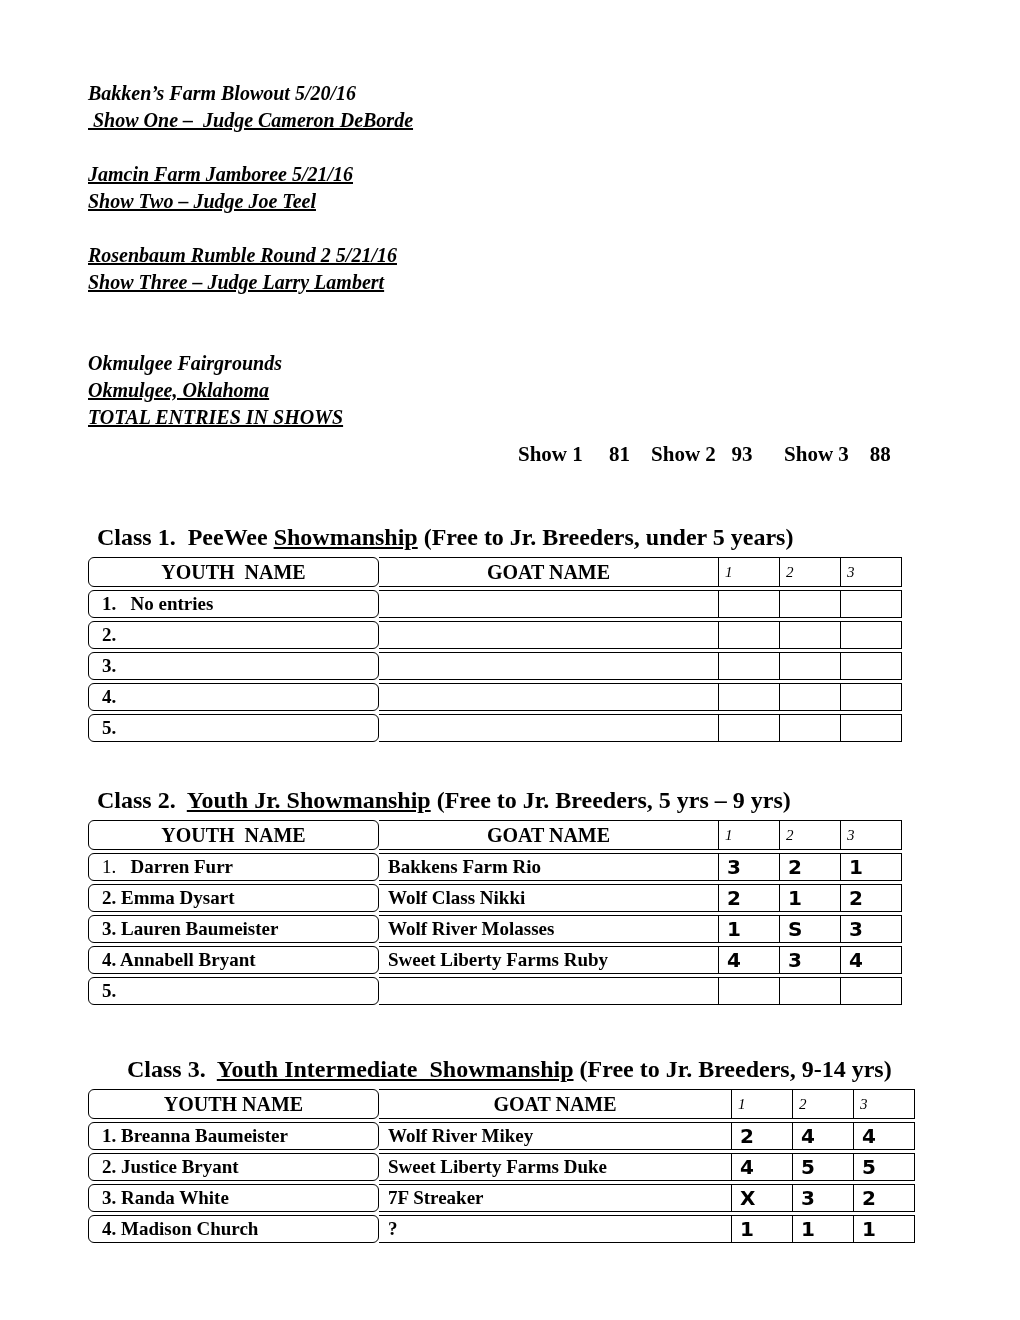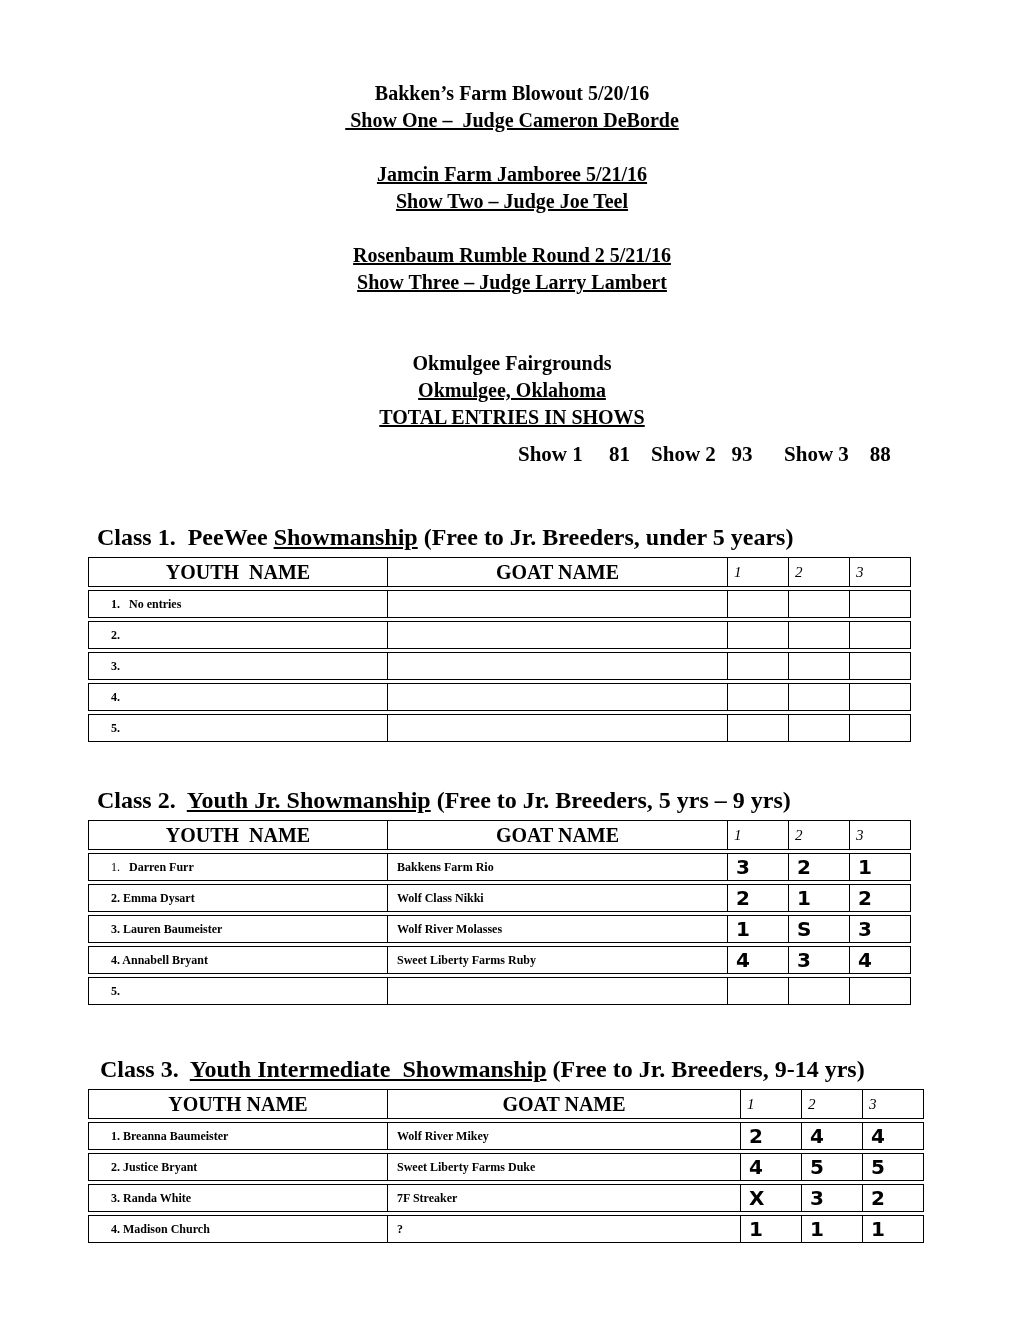--- a/index.html
+++ b/index.html
@@ -1,50 +1,50 @@
 <!DOCTYPE html>
 <html><head>
 <meta charset="utf-8">
 <style>
   html,body{margin:0;padding:0;}
   body{
     width:1020px;height:1320px;background:#ffffff;color:#000000;
     font-family:"Liberation Serif","DejaVu Serif",serif;
   }
   .page{padding:80px 84px 0 88px;}
-  .title-block{text-align:center;}
+  .title-block{font-style:italic;}
   .tline{font-weight:700;font-size:20px;line-height:27px;white-space:pre;}
   .u{text-decoration:underline;}
   .blank{height:27px;}
   .totals-line{
     font-weight:700;font-size:21px;line-height:23px;margin-top:12px;
     padding-left:430px;white-space:pre;text-align:left;
   }
   .sec1{margin-top:58px;}
   .sec2{margin-top:42px;}
   .sec3{margin-top:48px;}
   .class-heading{
     font-weight:700;font-size:24px;line-height:27px;
     margin:0 0 3px 9px;white-space:pre;
   }
-  .sec3 .class-heading{margin-left:12px;}
+  .sec3 .class-heading{margin-left:39px;}
   .hu{text-decoration:underline;}
   table.results{border-collapse:separate;border-spacing:0 3px;table-layout:fixed;}
   .results td{
     border:1px solid #000;border-left:none;height:26px;
     vertical-align:middle;overflow:hidden;
   }
-  .results td:first-child{border-left:1px solid #000;}
+  .results td:first-child{border-left:1px solid #000;border-radius:6px;}
   .col-youth{width:270px;}
   .col-goat{width:324px;}
   .col-score{width:52px;}
   .wide .col-goat{width:337px;}
   .hdr-cell{font-weight:700;font-size:20px;text-align:center;white-space:pre;}
   .score-hdr{font-style:italic;font-size:15px;line-height:17px;vertical-align:top;padding:1px 0 0 6px;}
-  .name-cell{font-weight:700;font-size:12px;padding:0 6px 0 22px;white-space:pre;}
+  .name-cell{font-weight:700;font-size:19px;padding:0 6px 0 13px;white-space:pre;}
   .goat-cell{padding-left:9px;}
   .score-cell{
     font-family:"DejaVu Sans","Liberation Sans",sans-serif;
     font-weight:700;font-size:20px;padding:0 0 0 8px;
   }
   .np{font-weight:400;}
 </style>
 </head>
 <body>
 

